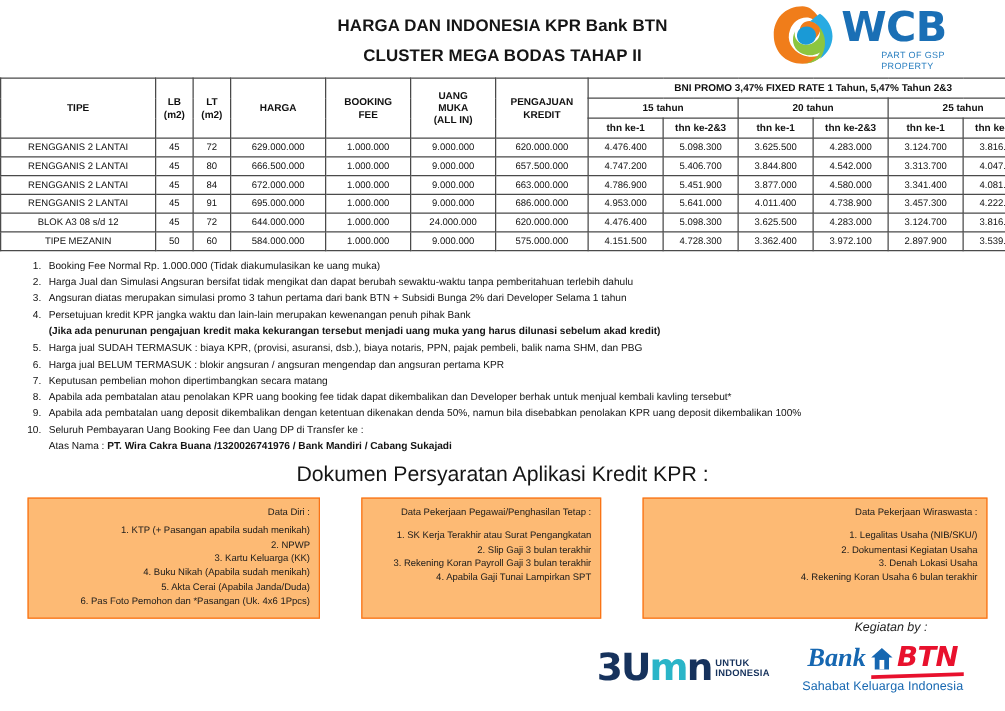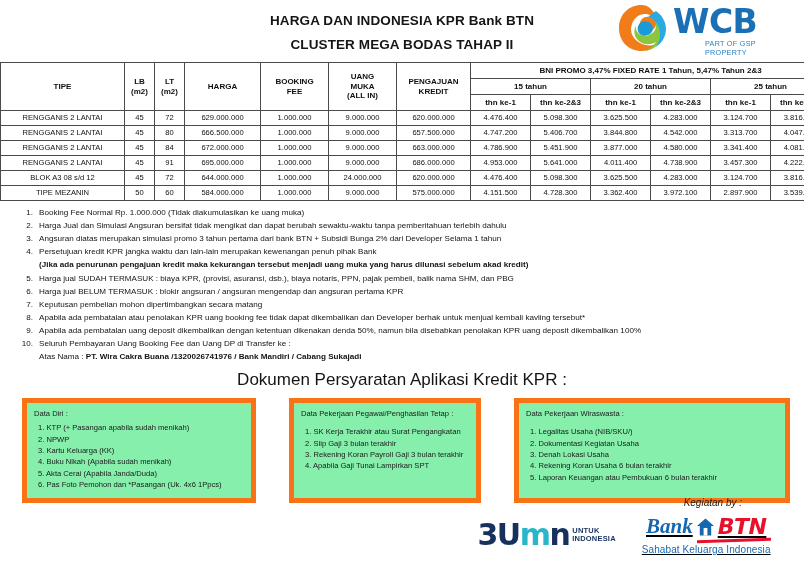--- a/index.html
+++ b/index.html
@@ -152,24 +152,25 @@
     font-weight: normal;
     color: #151515;
     margin-top: 7px;
   }
   #req-boxes {
     display: flex;
     justify-content: space-between;
     margin: 8px 14px 0 22px;
   }
   .req-box {
-    border: 5px solid #f97316;
+    border: 1px solid #f97316;
     padding: 6px 7px 7px 7px;
     box-sizing: border-box;
-    background: #86efac;
+    background: #fdba74;
+    text-align: right;
   }
   .box-a { width: 234px; }
   .box-b { width: 192px; min-height: 74px; }
   .box-c { width: 276px; min-height: 74px; }
   .req-head {
     font-size: 7.6px;
     color: #1a1a1a;
     margin-bottom: 4px;
   }
   .req-head.spaced { margin-bottom: 8px; }
@@ -219,21 +220,21 @@
     line-height: 1.05;
     text-align: left;
   }
   .bumn-tag-l {
     font-size: 7.5px;
     font-weight: bold;
     color: #16325c;
     letter-spacing: 0.2px;
   }
   
-  #btn-logo { text-align: center; text-decoration: underline; }
+  #btn-logo { text-align: center; }
   #btn-top {
     display: flex;
     align-items: center;
     justify-content: center;
     gap: 3px;
   }
   .btn-bank {
     font-size: 21px;
     font-weight: bold;
     font-style: italic;
@@ -507,21 +508,20 @@
           <div class="req-item">4. Apabila Gaji Tunai Lampirkan SPT</div>
         </div>
     </div>
     <div class="req-box box-c">
       <div class="req-head spaced">Data Pekerjaan Wiraswasta :</div>
       <div id="list-entrepreneur">
           <div class="req-item">1. Legalitas Usaha (NIB/SKU/)</div>
           <div class="req-item">2. Dokumentasi Kegiatan Usaha</div>
           <div class="req-item">3. Denah Lokasi Usaha</div>
           <div class="req-item">4. Rekening Koran Usaha 6 bulan terakhir</div>
-          <div class="req-item">5. Laporan Keuangan atau Pembukuan 6 bulan terakhir</div>
         </div>
     </div>
   </div>
 
   <div id="footer">
     <div id="support-by">Kegiatan by :</div>
     <div id="logo-row">
 
       <div id="bumn-logo">
         <span class="bumn-word bumn-b">3</span>

